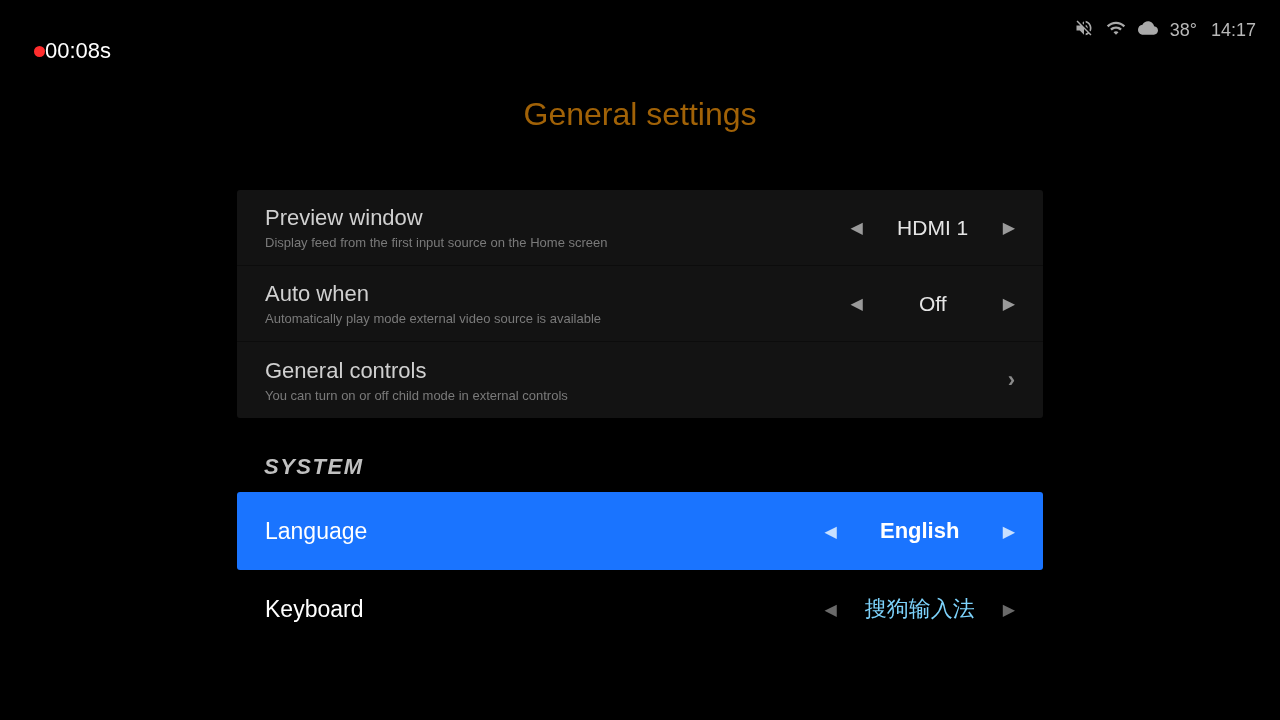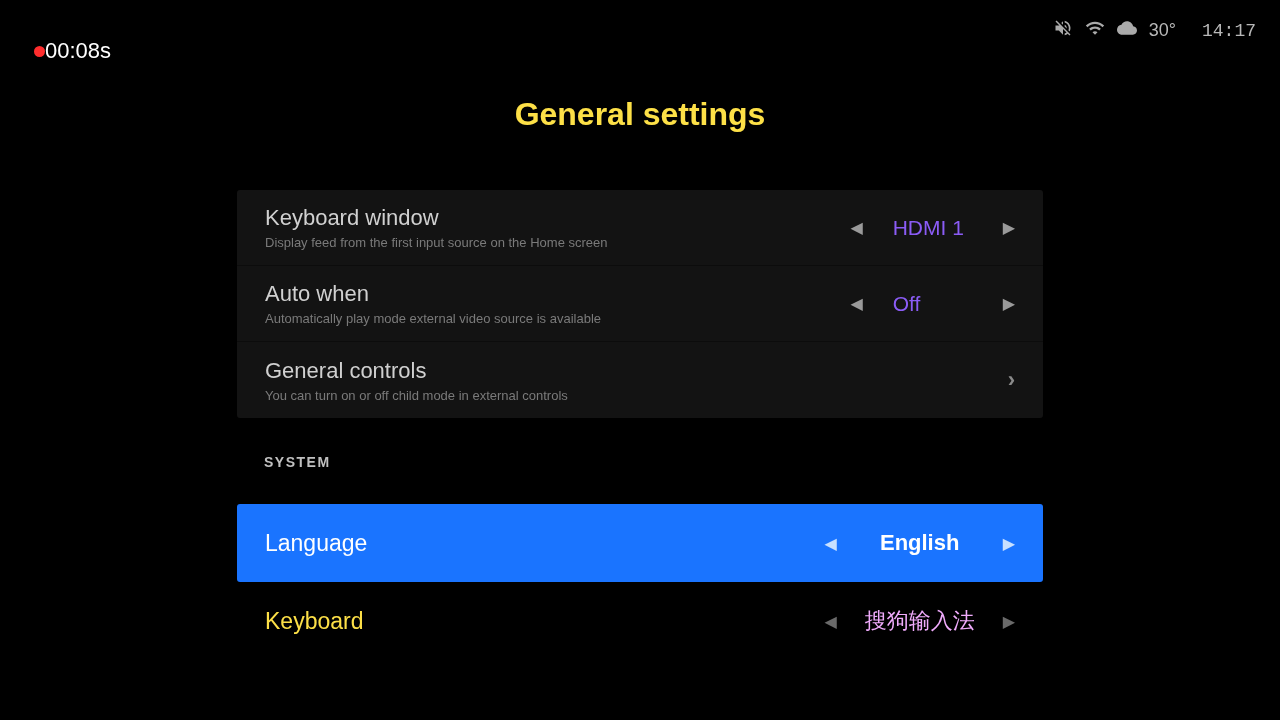--- a/index.html
+++ b/index.html
@@ -8,46 +8,46 @@
   
   .status-bar { position: absolute; top: 18px; right: 24px; display: flex; align-items: center; gap: 12px; color: #b8b8b8; font-size: 18px; }
   .status-bar svg { width: 20px; height: 20px; fill: #aaa; }
   
   
   .rec-indicator { position: absolute; top: 38px; left: 34px; display: flex; align-items: center; }
   .rec-dot { width: 11px; height: 11px; border-radius: 50%; background: #ff2d2d; }
   .rec-time { color: #fff; font-size: 22px; font-weight: 400; }
   
   
-  .page-title { position: absolute; width: 100%; top: 96px; text-align: center; color: #fde047; font-size: 32px; font-weight: 700; }
+  .page-title { position: absolute; width: 100%; top: 96px; text-align: center; color: #a16207; font-size: 32px; font-weight: 400; }
   
   
   .panel { position: absolute; left: 237px; top: 190px; width: 806px; background: rgba(60,60,60,0.32); border-radius: 3px; }
   .row { display: flex; align-items: center; padding: 14px 28px; border-bottom: 1px solid rgba(0,0,0,0.35); min-height: 76px; }
   .row:last-child { border-bottom: none; }
   .row-text { flex: 1; }
   .row-title { font-size: 22px; color: #d0d0d0; font-weight: 400; margin-bottom: 4px; }
   .row-desc { font-size: 13px; color: #7a7a7a; }
   .row-control { display: flex; align-items: center; gap: 30px; min-width: 210px; justify-content: flex-end; }
-  .row-value { color: #8b5cf6; font-size: 21px; min-width: 80px; text-align: left; }
+  .row-value { color: #e5e5e5; font-size: 21px; min-width: 80px; text-align: center; }
   .arrow { font-size: 16px; color: #9a9a9a; user-select: none; }
   .chevron-right { font-size: 22px; color: #8a8a8a; font-weight: bold; }
   
   
-  .section-header { position: absolute; left: 264px; top: 454px; color: #c0c0c0; font-size: 14px; font-weight: 600; letter-spacing: 1.5px; }
+  .section-header { position: absolute; left: 264px; top: 454px; color: #c0c0c0; font-size: 22px; font-weight: 600; letter-spacing: 1.5px; font-style: italic; }
   
   
-  .panel2 { position: absolute; left: 237px; top: 504px; width: 806px; }
+  .panel2 { position: absolute; left: 237px; top: 492px; width: 806px; }
   .row2 { display: flex; align-items: center; padding: 0 28px; height: 78px; }
   .row2.selected { background: #1a74ff; border-radius: 3px; }
   .row2.selected .row-title2 { color: #fff; }
   .row2.selected .row-value2 { color: #fff; font-weight: bold; }
   .row2.selected .arrow2 { color: #c8e0ff; }
-  .row-title2 { flex: 1; font-size: 23px; color: #fde047; font-weight: 400; }
-  .row-value2 { color: #f0abfc; font-size: 22px; min-width: 110px; text-align: center; }
+  .row-title2 { flex: 1; font-size: 23px; color: #ffffff; font-weight: 400; }
+  .row-value2 { color: #7dd3fc; font-size: 22px; min-width: 110px; text-align: center; }
   .arrow2 { font-size: 16px; color: #6a6a6a; user-select: none; }
   .row2 .row-control { gap: 28px; }
 </style>
 </head>
 <body>
 
 <div class="status-bar">
   <span>
     <svg viewBox="0 0 24 24">
         <path d="M16.5 12c0-1.77-1.02-3.29-2.5-4.03v2.21l2.45 2.45c.03-.2.05-.41.05-.63zm2.5 0c0 .94-.2 1.82-.54 2.64l1.51 1.51C20.63 14.91 21 13.5 21 12c0-4.28-2.99-7.86-7-8.77v2.06c2.89.86 5 3.54 5 6.71zM4.27 3L3 4.27 7.73 9H3v6h4l5 5v-6.73l4.25 4.25c-.67.52-1.42.93-2.25 1.18v2.06c1.38-.31 2.63-.95 3.69-1.81L19.73 21 21 19.73l-9-9L4.27 3zM12 4L9.91 6.09 12 8.18V4z"></path>
@@ -56,36 +56,36 @@
   <span>
     <svg viewBox="0 0 24 24">
         <path d="M1 9l2 2c4.97-4.97 13.03-4.97 18 0l2-2C16.93 2.93 7.08 2.93 1 9zm8 8l3 3 3-3c-1.65-1.66-4.34-1.66-6 0zm-4-4l2 2c2.76-2.76 7.24-2.76 10 0l2-2C15.14 9.14 8.87 9.14 5 13z"></path>
       </svg>
   </span>
   <span>
     <svg viewBox="0 0 24 24">
         <path d="M19.36 10.04C18.67 6.59 15.64 4 12 4 9.11 4 6.6 5.64 5.35 8.04 2.34 8.36 0 10.91 0 14c0 3.31 2.69 6 6 6h13c2.76 0 5-2.24 5-5 0-2.64-2.05-4.78-4.64-4.96z"></path>
       </svg>
   </span>
-  <span>30°</span>
-  <span style="margin-left:14px;font-family:Liberation Mono, monospace;">14:17</span>
+  <span>38°</span>
+  <span style="margin-left:2px;">14:17</span>
 </div>
 
 <div class="rec-indicator">
   <span class="rec-dot"></span>
   <span class="rec-time">00:08s</span>
 </div>
 
 <div class="page-title">General settings</div>
 
 <div class="panel">
 
   <div class="row">
     <div class="row-text">
-      <div class="row-title">Keyboard window</div>
+      <div class="row-title">Preview window</div>
       <div class="row-desc">Display feed from the first input source on the Home screen</div>
     </div>
     <div class="row-control">
       <span class="arrow">◀</span>
       <span class="row-value">HDMI 1</span>
       <span class="arrow">▶</span>
     </div>
   </div>
 
   <div class="row">

